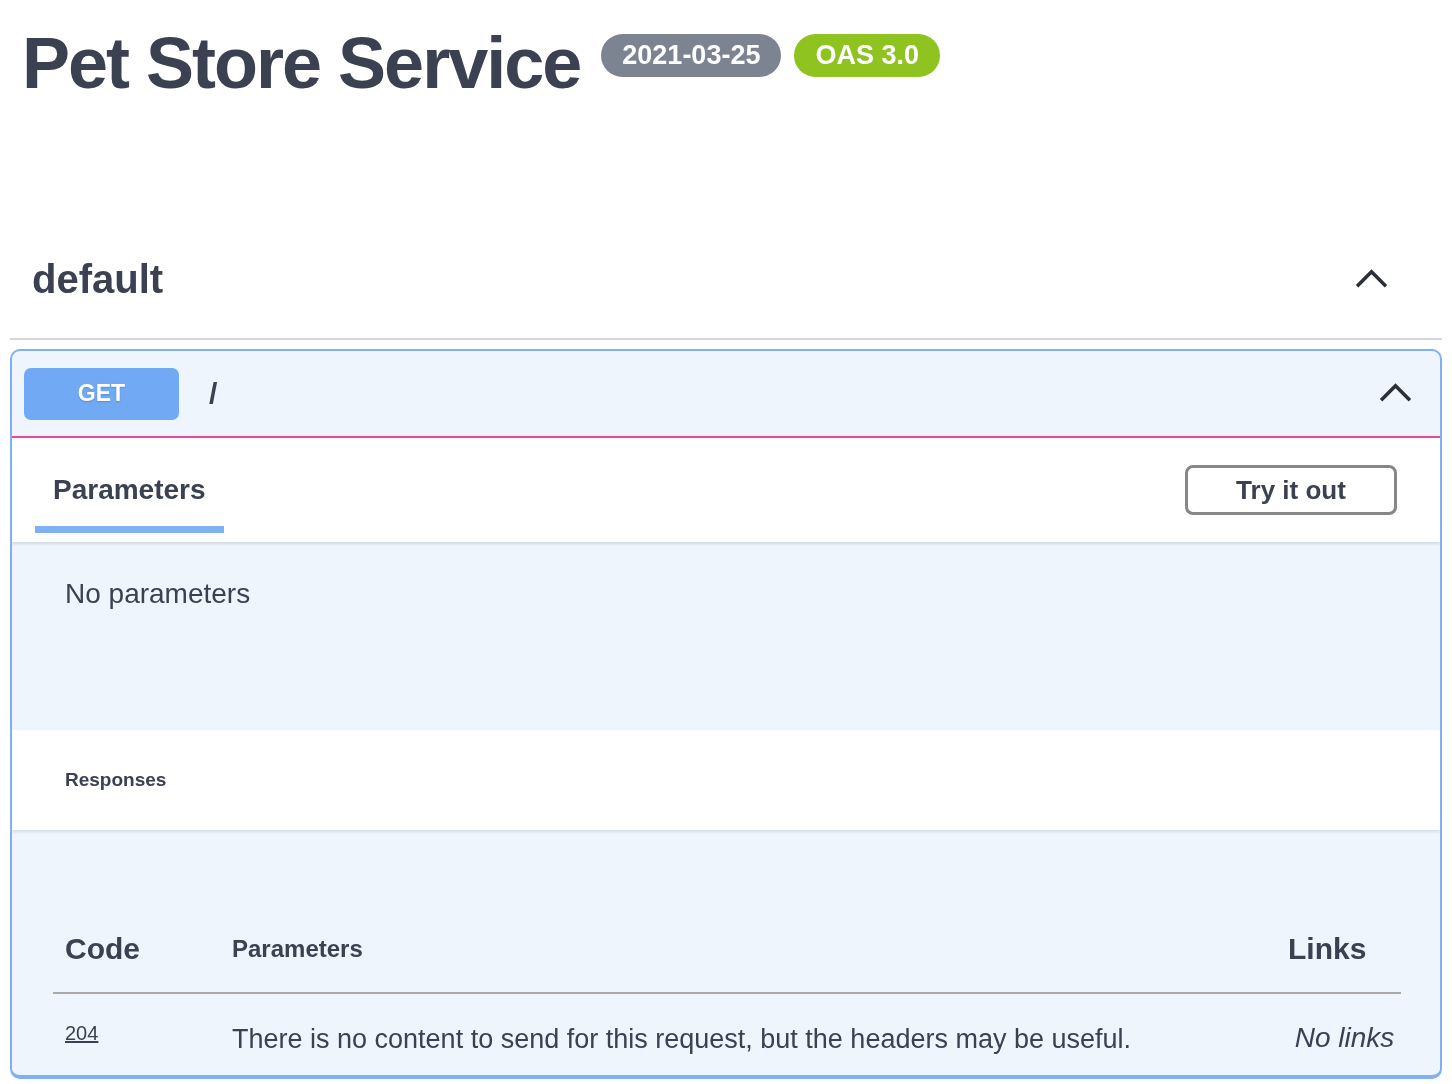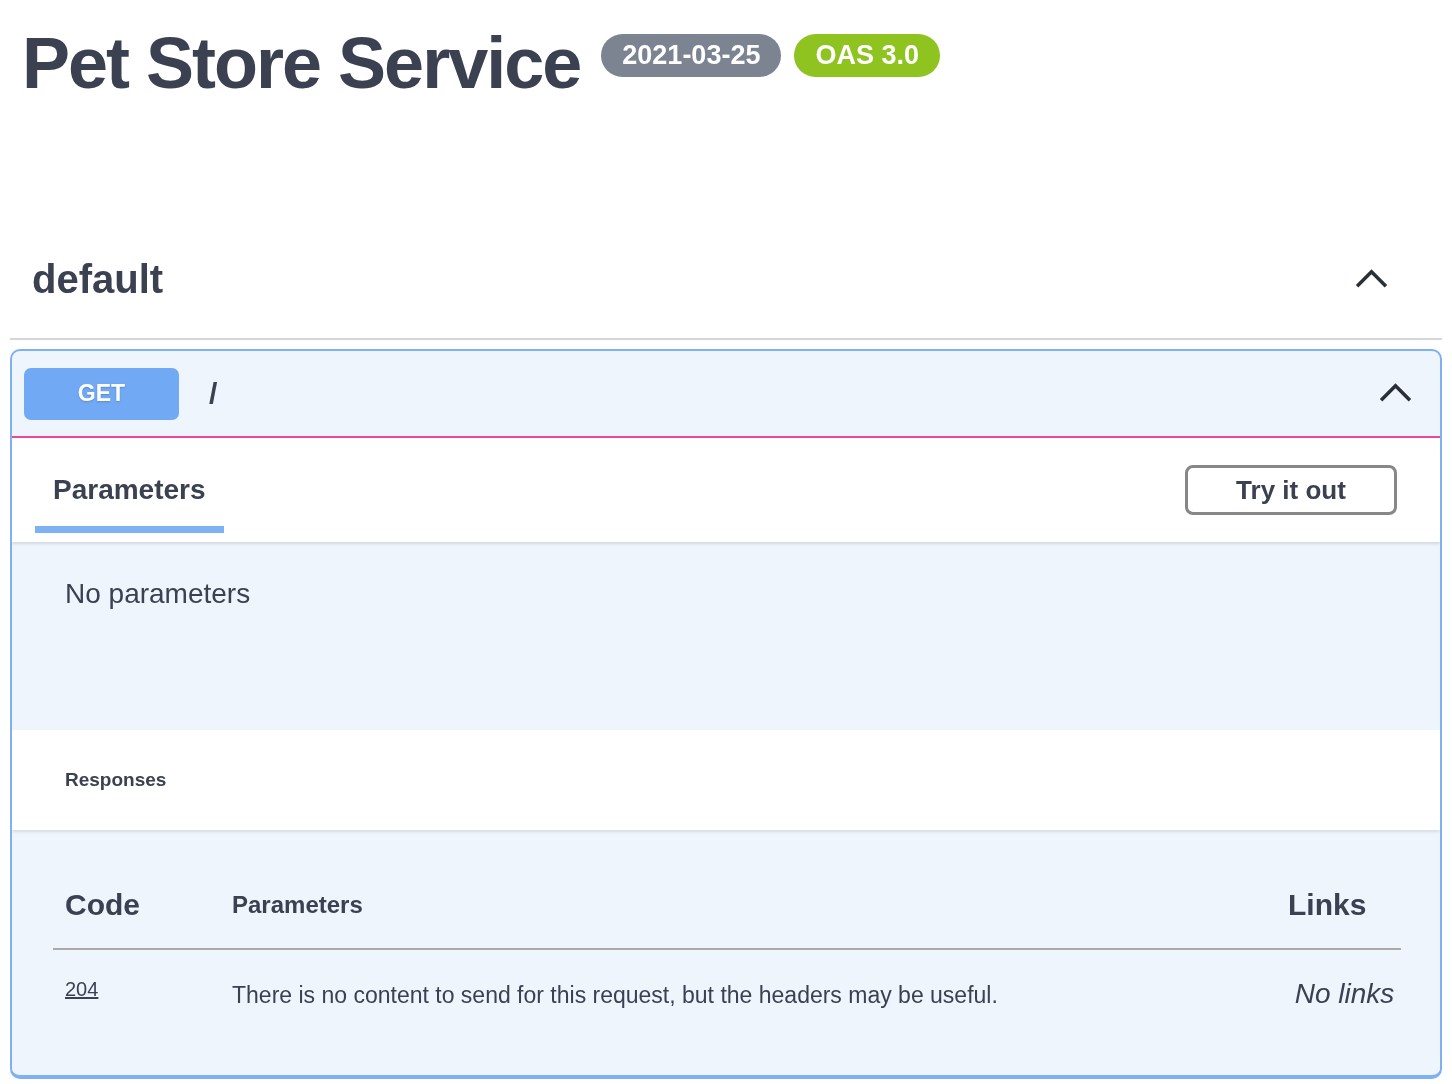--- a/index.html
+++ b/index.html
@@ -48,30 +48,30 @@
                    background:var(--tab-underline);}
   .try-btn{margin-right:43px;min-width:212px;height:50px;border:3px solid #878787;
            border-radius:8px;background:#fff;font-family:inherit;font-size:26px;
            font-weight:700;color:var(--text);cursor:pointer;padding:0 28px;}
   
   .no-params{height:188px;padding:36px 0 0 53px;font-size:28px;}
   
   .responses-header{background:#fff;height:100px;display:flex;align-items:center;
                     padding-left:53px;font-size:19px;font-weight:700;
                     box-shadow:0 2px 3px rgba(0,0,0,.10);position:relative;z-index:2;}
-  .responses-table{padding:58px 39px 0 41px;}
+  .responses-table{padding:58px 39px 0 41px;margin-top:44px;}
   .rt-row{display:grid;grid-template-columns:167px 1fr 113px;align-items:end;
           padding-left:12px;}
   .rt-head .code-h{font-size:30px;font-weight:700;}
   .rt-head .desc-h{font-size:24px;font-weight:700;padding-bottom:3px;}
   .rt-head .links-h{font-size:30px;font-weight:700;}
   .rt-rule{border:0;border-top:2px solid #aaa;margin:26px 0 0 0;}
   .rt-data{margin-top:28px;align-items:start;}
   .rt-data .code-v{font-size:20px;text-decoration:underline;}
-  .rt-data .desc-v{font-size:23px;line-height:34px;}
+  .rt-data .desc-v{font-size:27px;line-height:34px;}
   .rt-data .links-v{font-size:28px;font-style:italic;text-align:center;}
 </style>
 </head>
 <body>
 
 <header class="page-header">
   <h1 class="page-title">Pet Store Service</h1>
   <div class="badges">
     <span class="badge gray">2021-03-25</span>
     <span class="badge green">OAS 3.0</span>

